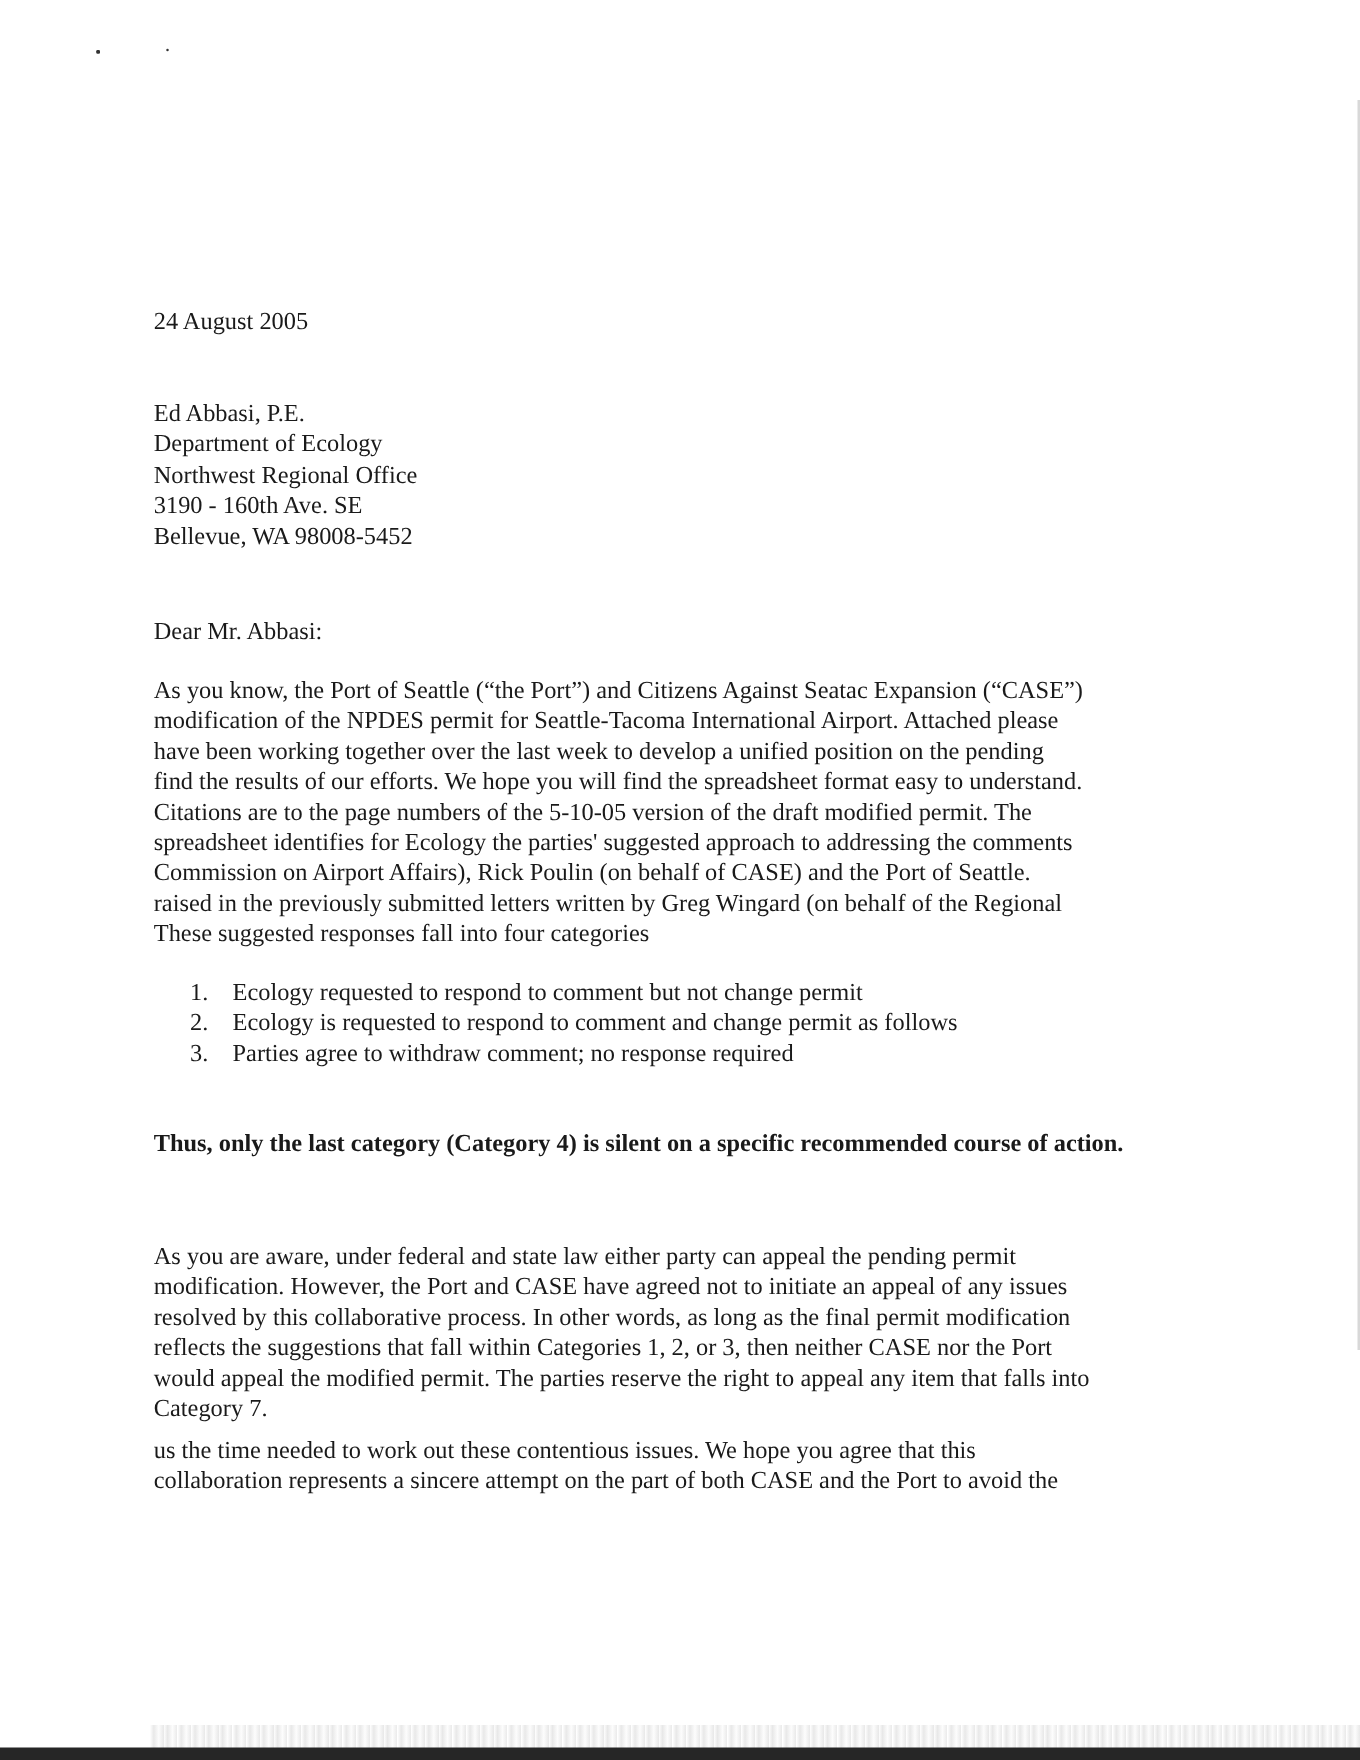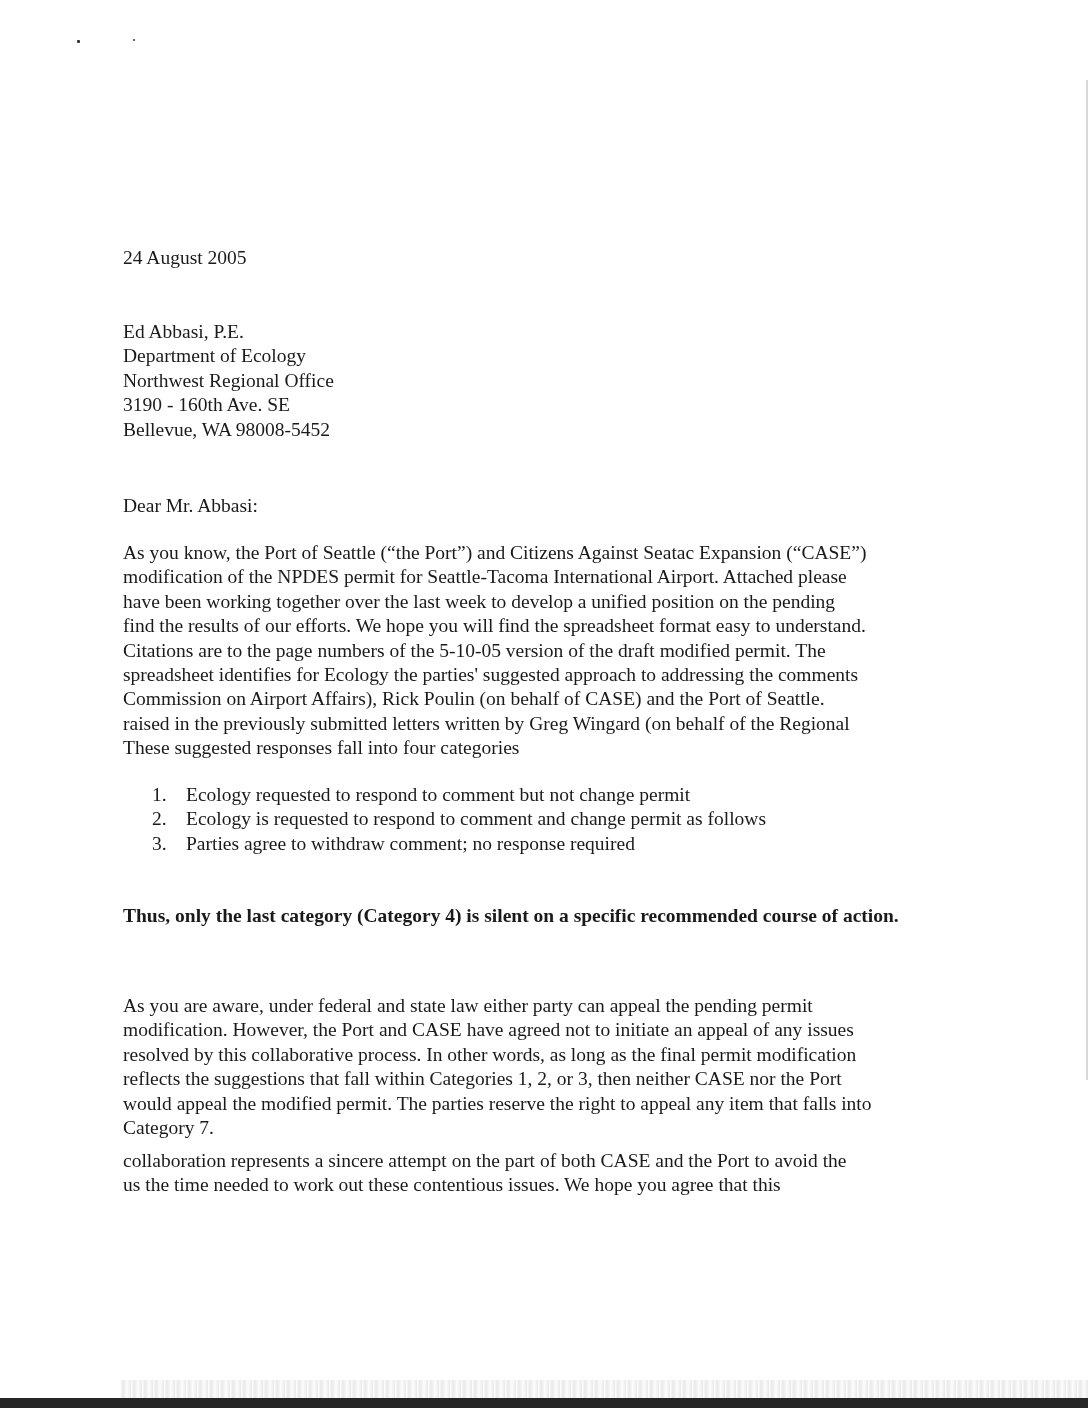--- a/index.html
+++ b/index.html
@@ -75,19 +75,19 @@
   <div class="text-block p3">
     <span class="line">As you are aware, under federal and state law either party can appeal the pending permit</span>
     <span class="line">modification.  However, the Port and CASE have agreed not to initiate an appeal of any issues</span>
     <span class="line">resolved by this collaborative process.  In other words, as long as the final permit modification</span>
     <span class="line">reflects the suggestions that fall within Categories 1, 2, or 3, then neither CASE nor the Port</span>
     <span class="line">would appeal the modified permit.  The parties reserve the right to appeal any item that falls into</span>
     <span class="line">Category 7.</span>
   </div>
 
   <div class="text-block p4">
+    <span class="line">us the time needed to work out these contentious issues.   We hope you agree that this</span>
     <span class="line">collaboration represents a sincere attempt on the part of both CASE and the Port to avoid the</span>
-    <span class="line">us the time needed to work out these contentious issues.   We hope you agree that this</span>
   </div>
 
   <div class="scan-noise"></div>
   <div class="bottom-bar"></div>
 </div>
 
 </body></html>

